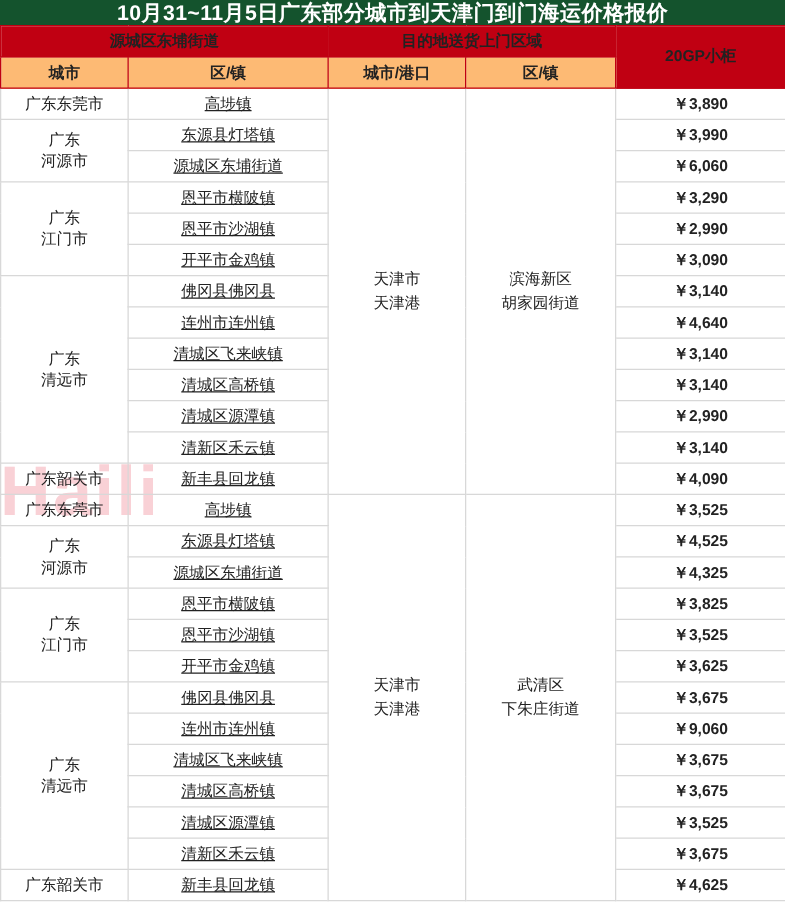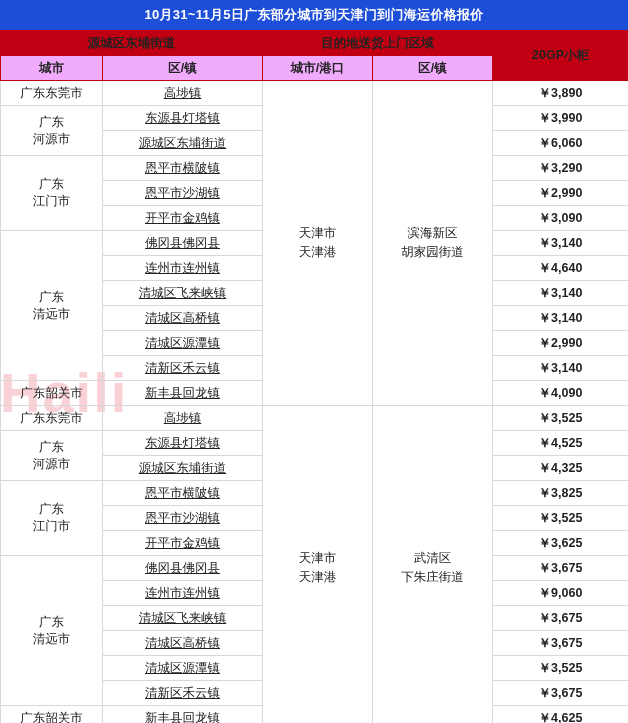--- a/index.html
+++ b/index.html
@@ -12,24 +12,24 @@
   }
   .page {
     width: 628px;
     height: 723px;
     position: relative;
     overflow: hidden;
     background: #ffffff;
     box-sizing: border-box;
   }
   .title-bar {
-    height: 30px;
-    background: #1d4ed8;
+    height: 20px;
+    background: #14532d;
     color: #ffffff;
-    font-size: 13px;
+    font-size: 17px;
     font-weight: bold;
     display: flex;
     align-items: center;
     justify-content: center;
     letter-spacing: 0.3px;
   }
   table.price {
     border-collapse: collapse;
     width: 628px;
     table-layout: fixed;
@@ -45,21 +45,21 @@
     box-sizing: border-box;
   }
   .hdr-red {
     background: #c00012;
     color: #ffffff;
     font-weight: bold;
     font-size: 13.5px;
     border: 1px solid #c00012 !important;
   }
   .hdr-red2 {
-    background: #f0abfc;
+    background: #fdba74;
     color: #ffffff;
     font-weight: bold;
     font-size: 13.5px;
     border: 1px solid #c00012 !important;
   }
   td.city {
     background: #ffffff;
     font-size: 12.5px;
   }
   td.town {

